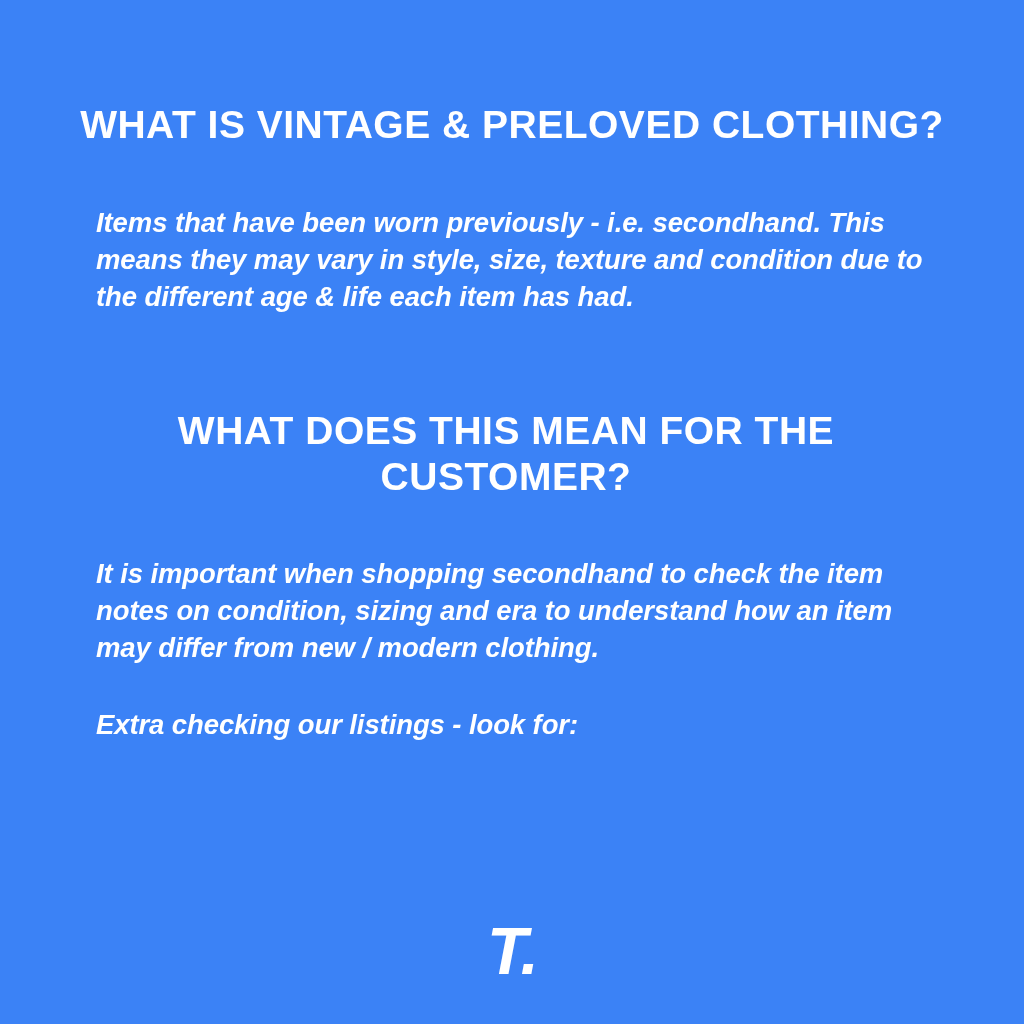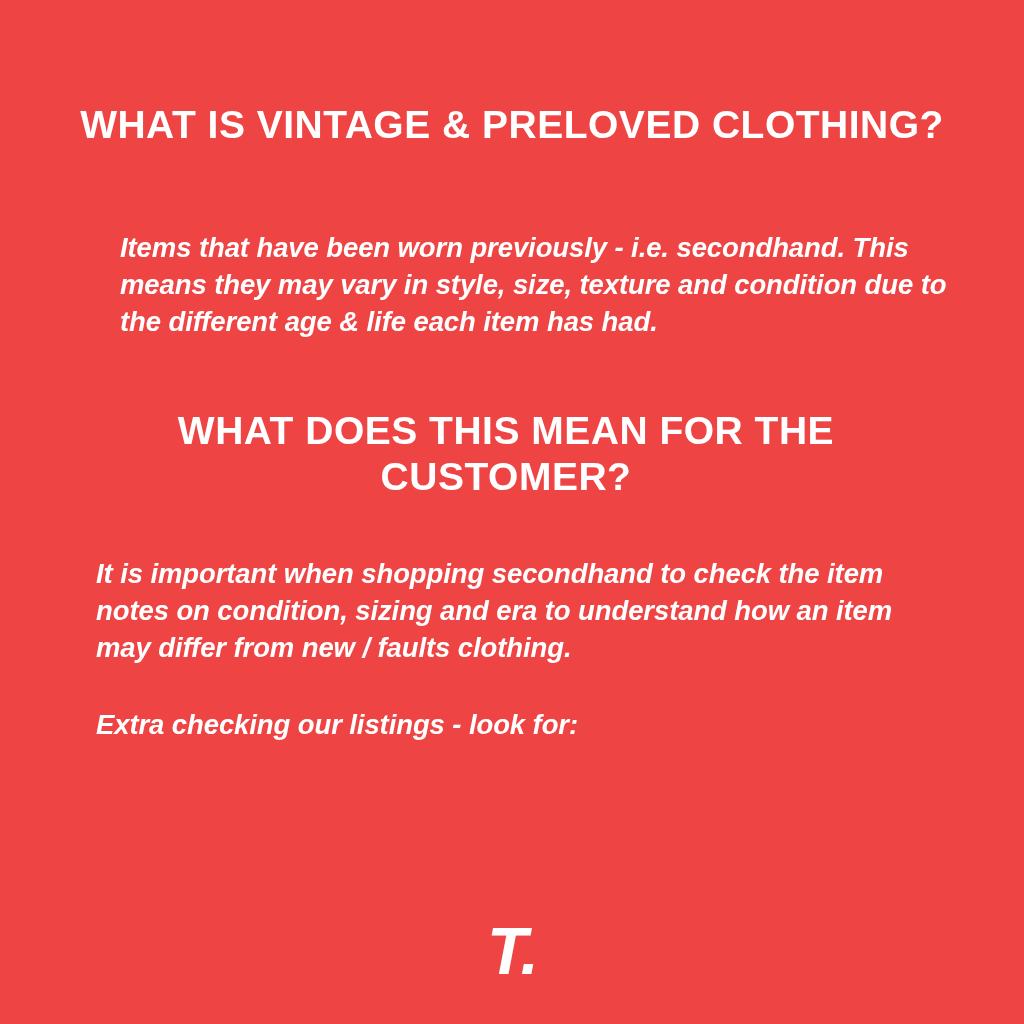--- a/index.html
+++ b/index.html
@@ -11,21 +11,21 @@
     width: 1024px;
     height: 1024px;
     overflow: hidden;
     font-family: "Liberation Sans", sans-serif;
     color: #ffffff;
   }
   .page {
     position: relative;
     width: 1024px;
     height: 1024px;
-    background: #ef4444;
+    background: #3b82f6;
     box-sizing: border-box;
   }
   .heading {
     text-align: center;
     font-weight: bold;
     font-size: 39px;
     letter-spacing: 0.5px;
     line-height: 1.18;
     color: #ffffff;
   }
@@ -44,24 +44,23 @@
   .body-block {
     position: absolute;
     font-weight: bold;
     font-style: italic;
     font-size: 27.5px;
     line-height: 1.35;
     color: #ffffff;
     letter-spacing: -0.1px;
   }
   .para-1 {
-    top: 201px;
+    top: 176px;
     left: 96px;
     width: 836px;
-    margin-left: 24px;
   }
   .para-2 {
     top: 527px;
     left: 96px;
     width: 836px;
   }
   .para-3 {
     top: 678px;
     left: 96px;
     width: 836px;
@@ -100,20 +99,20 @@
 <body>
 
 <div class="page">
 
   <h1 class="heading heading-1">WHAT IS VINTAGE &amp; PRELOVED CLOTHING?</h1>
 
   <p class="body-block para-1">Items that have been worn previously - i.e. secondhand. This means they may vary in style, size, texture and condition due to the different age &amp; life each item has had.</p>
 
   <h2 class="heading heading-2">WHAT DOES THIS MEAN FOR THE CUSTOMER?</h2>
 
-  <p class="body-block para-2">It is important when shopping secondhand to check the item notes on condition, sizing and era to understand how an item may differ from new / faults clothing.</p>
+  <p class="body-block para-2">It is important when shopping secondhand to check the item notes on condition, sizing and era to understand how an item may differ from new / modern clothing.</p>
 
   <p class="body-block para-3">Extra checking our listings - look for:</p>
 
 
   <div class="logo">T.</div>
 
 </div>
 
 </body></html>

